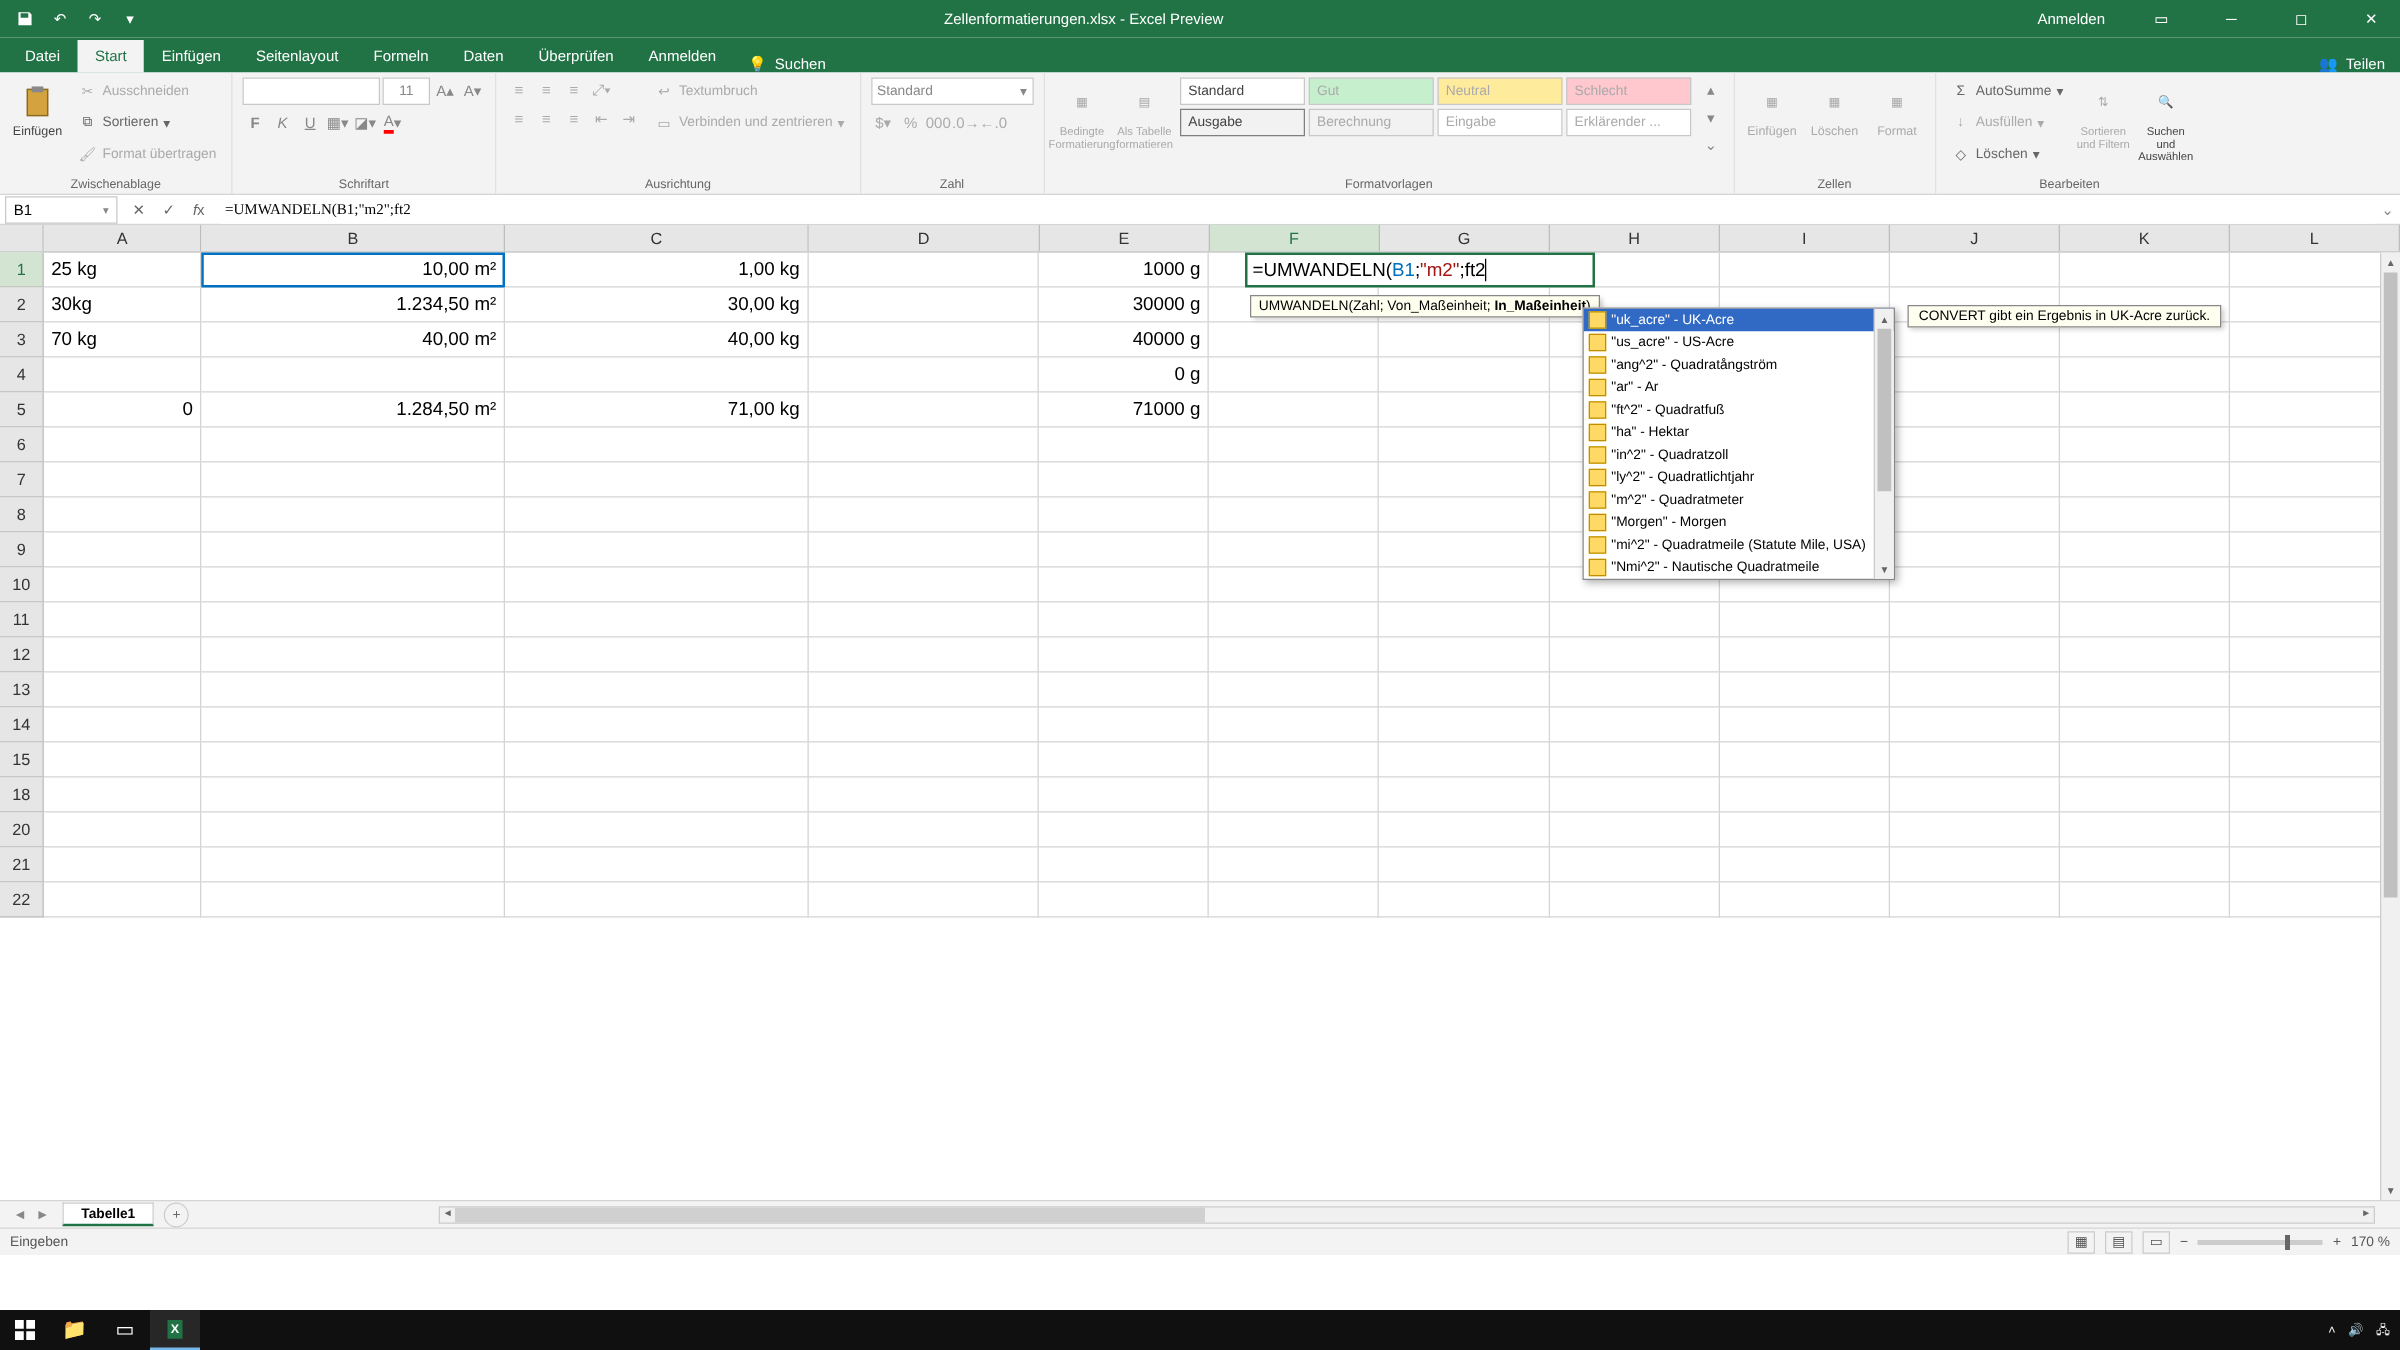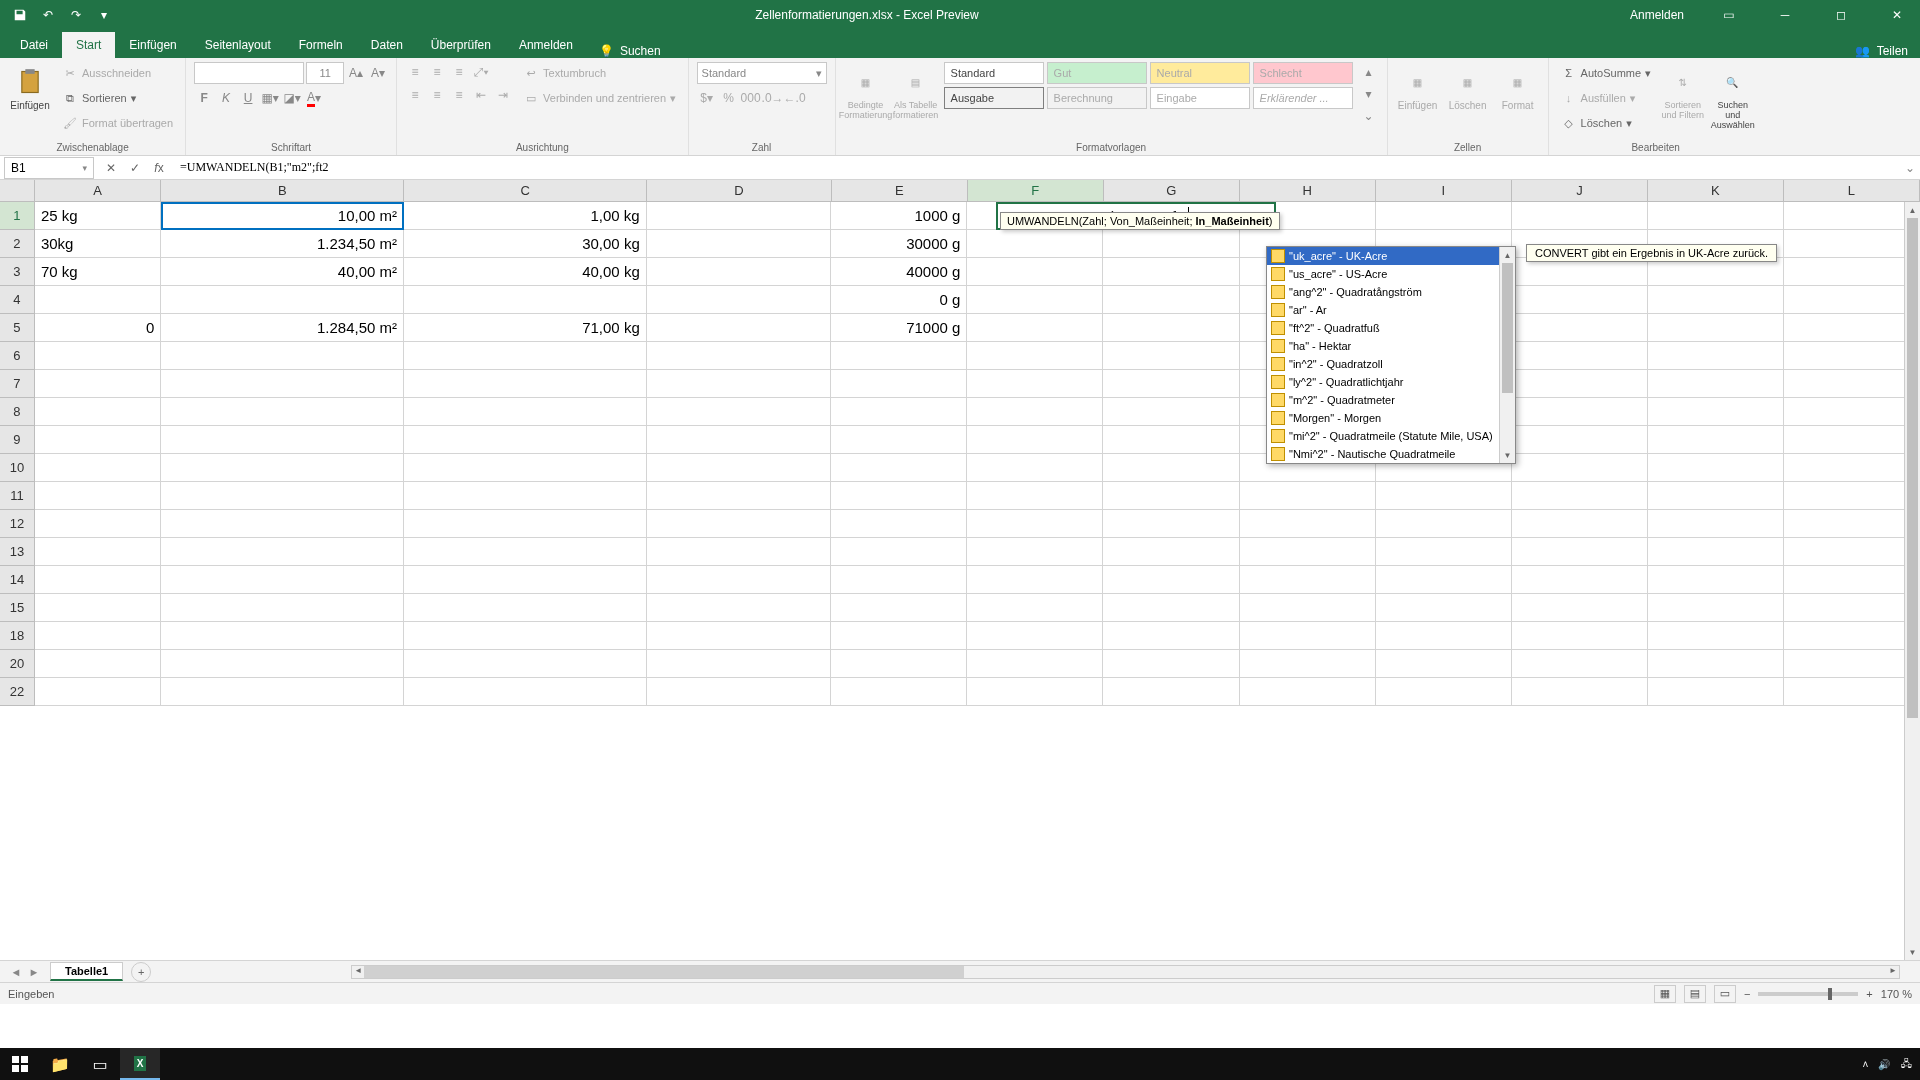--- a/index.html
+++ b/index.html
@@ -275,21 +275,21 @@
         <div class="style-row">
           <div class="style-cell" style="background:#f2f2f2;border:1px solid #7f7f7f;">
               <span>Ausgabe</span>
             </div>
           <div class="style-cell disabled" style="background:#f2f2f2;color:#aaa;">
               <span>Berechnung</span>
             </div>
           <div class="style-cell disabled" style="color:#aaa;">
               <span>Eingabe</span>
             </div>
-          <div class="style-cell disabled" style="font-style:italic;color:#aaa;">
+          <div class="style-cell disabled" style="color:#aaa;">
               <span>Erklärender ...</span>
             </div>
         </div>
       </div>
       <div class="rg-col" style="justify-content:center;gap:2px;">
         <span class="mini-btn">▴</span>
         <span class="mini-btn">▾</span>
         <span class="mini-btn">⌄</span>
       </div>
     </div>
@@ -614,20 +614,35 @@
         <div class="cell" style="width: 140px;"></div>
         <div class="cell" style="width: 140px;"></div>
         <div class="cell" style="width: 140px;"></div>
         <div class="cell" style="width: 140px;"></div>
         <div class="cell" style="width: 140px;"></div>
         <div class="cell" style="width: 140px;"></div>
         <div class="cell" style="width: 140px;"></div>
         <div class="cell" style="width: 140px;"></div>
       </div>
       <div class="row">
+        <div class="row-h">21</div>
+        <div class="cell" style="width: 130px;"></div>
+        <div class="cell" style="width: 250px;"></div>
+        <div class="cell" style="width: 250px;"></div>
+        <div class="cell" style="width: 190px;"></div>
+        <div class="cell" style="width: 140px;"></div>
+        <div class="cell" style="width: 140px;"></div>
+        <div class="cell" style="width: 140px;"></div>
+        <div class="cell" style="width: 140px;"></div>
+        <div class="cell" style="width: 140px;"></div>
+        <div class="cell" style="width: 140px;"></div>
+        <div class="cell" style="width: 140px;"></div>
+        <div class="cell" style="width: 140px;"></div>
+      </div>
+      <div class="row">
         <div class="row-h">22</div>
         <div class="cell" style="width: 130px;"></div>
         <div class="cell" style="width: 250px;"></div>
         <div class="cell" style="width: 250px;"></div>
         <div class="cell" style="width: 190px;"></div>
         <div class="cell" style="width: 140px;"></div>
         <div class="cell" style="width: 140px;"></div>
         <div class="cell" style="width: 140px;"></div>
         <div class="cell" style="width: 140px;"></div>
         <div class="cell" style="width: 140px;"></div>
@@ -642,21 +657,21 @@
       <span class="tok-fn">UMWANDELN</span>
       <span class="tok-fn">(</span>
       <span class="tok-ref">B1</span>
       <span>;</span>
       <span class="tok-str">"m2"</span>
       <span>;</span>
       <span>ft2</span>
       <span class="cursor"></span>
   </div>
 
-  <div class="tooltip-sig" id="tooltip-sig" style="left: 1000px; top: 32px;">
+  <div class="tooltip-sig" id="tooltip-sig" style="left: 1000px; top: 56px;">
     <span>UMWANDELN(Zahl; Von_Maßeinheit; </span><b>In_Maßeinheit</b><span>)</span>
   </div>
 
   <div class="autocomplete" id="autocomplete" style="left: 1266px; top: 66px;">
       <div class="ac-item sel">
         <span class="ac-icon"></span>
         <span>"uk_acre" - UK-Acre</span>
       </div>
       <div class="ac-item">
         <span class="ac-icon"></span>

